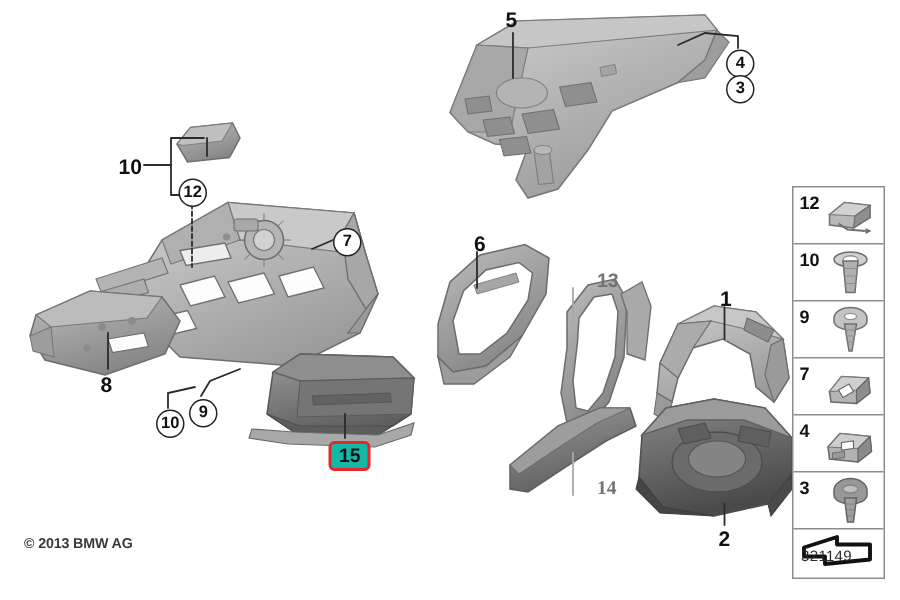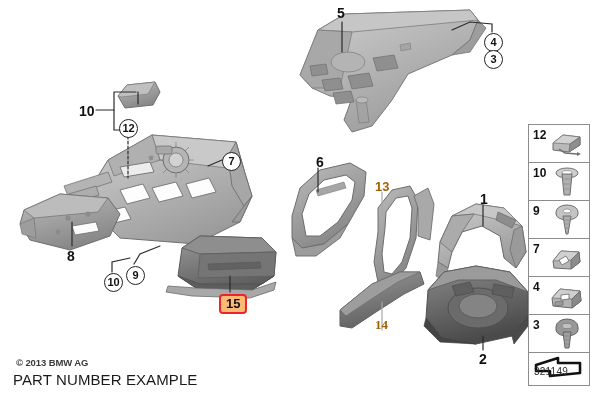--- a/index.html
+++ b/index.html
@@ -15,30 +15,30 @@
   .callout{
     position:absolute;
     font-family:"Liberation Sans",sans-serif;
     font-weight:bold;
     font-size:13px;
     color:#111111;
     line-height:1;
     white-space:nowrap;
   }
   .callout.plain{font-size:14px;}
-  .callout.dim{color:#a16207;}
+  .callout.dim{color:#737373;margin-left:23px;}
   .callout.circled{
     width:17px;height:17px;border:1.4px solid #222;border-radius:50%;
     background:#ffffff;
     font-size:11px;
     display:flex;align-items:center;justify-content:center;
   }
   .callout.boxed{
     border:2px solid #e8262b;border-radius:4px;
-    background:#fdba74;
+    background:#14b8a6;
     padding:1px 5px 2px 5px;
     font-size:13px;
     color:#111;
   }
 
   
   #legend{
     position:absolute;left:528px;top:124px;width:62px;
     border:1px solid #8d8d8d;
     background:#ffffff;
@@ -352,15 +352,14 @@
     <div class="legend-cell arrow-cell">
       <svg class="legend-arrow" viewBox="0 0 54 27">
         <path d="M4,10 L26,3 L26,8 L48,8 L48,18 L18,21 L18,16 L4,16 Z" fill="#ffffff" stroke="#111111" stroke-width="2.6" stroke-linejoin="round"></path>
       </svg>
     </div>
   </div>
 
   <div id="diagram-id">321149</div>
 
   <div id="copyright">© 2013 BMW AG</div>
-  <div id="page-title">PART NUMBER EXAMPLE</div>
 
 </div>
 
 </body></html>

